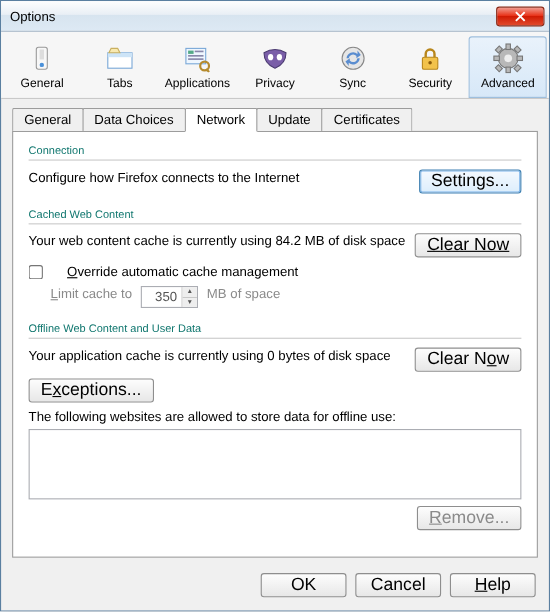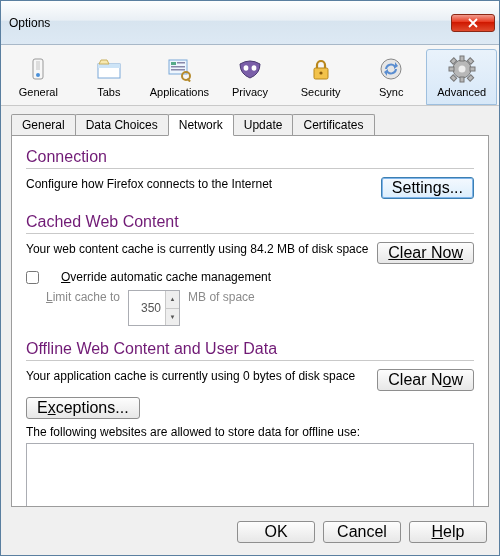--- a/index.html
+++ b/index.html
@@ -13,21 +13,21 @@
   .window {
     width: 500px;
     height: 556px;
     border: 1px solid #5a7fa0;
     background: #f0f0f0;
     display: flex;
     flex-direction: column;
     box-shadow: 0 2px 10px rgba(0,0,0,0.3);
   }
   .titlebar {
-    height: 44px;
+    height: 28px;
     background: linear-gradient(to bottom, #fdfefe 0%, #e9eff5 45%, #d7e4ef 46%, #dde9f4 100%);
     border-bottom: 1px solid #a8b8c8;
     display: flex;
     align-items: center;
     padding: 0 4px 0 8px;
   }
   .titlebar .title {
     flex: 1;
     color: #000;
   }
@@ -105,22 +105,22 @@
     flex: 1;
     border: 1px solid #9c9c9c;
     background: #fff;
     padding: 12px 14px;
     overflow: auto;
     position: relative;
     z-index: 1;
   }
   .section { margin-bottom: 14px; }
   .section-title {
-    color: #701a75;
-    font-size: 16px;
+    color: #0f766e;
+    font-size: 10px;
     padding-bottom: 2px;
     border-bottom: 1px solid #c9c9c9;
     margin-bottom: 8px;
   }
   .row {
     display: flex;
     align-items: flex-start;
     gap: 8px;
     margin-bottom: 6px;
   }
@@ -152,21 +152,21 @@
     align-items: center;
     gap: 22px;
   }
   .checkbox input {
     width: 13px; height: 13px; margin: 0;
   }
   .disabled-text { color: #8a8a8a; }
   .spin {
     display: inline-flex;
     align-items: stretch;
-    height: 36px;
+    height: 20px;
     border: 1px solid #abadb3;
     background: #fff;
   }
   .spin input {
     width: 36px;
     border: none;
     text-align: right;
     padding: 0 4px;
     font-size: 12px;
     background: transparent;
@@ -263,36 +263,36 @@
             <path d="M4 8 q10 -6 20 0 q0 10 -10 14 q-10 -4 -10 -14 z" fill="#7a5ea8" stroke="#4a3a70"></path>
             <ellipse cx="10" cy="12" rx="2.4" ry="2.8" fill="#fff"></ellipse>
             <ellipse cx="18" cy="12" rx="2.4" ry="2.8" fill="#fff"></ellipse>
           </svg>
       </div>
       <div class="tlabel">Privacy</div>
     </div>
     <div class="toolbar-item">
       <div class="ticon">
         <svg width="26" height="26" viewBox="0 0 26 26">
+            <circle cx="13" cy="13" r="10" fill="#e6e6e6" stroke="#888"></circle>
+            <path d="M7 13 a6 6 0 0 1 10 -4 l0 -3 l3 4 l-4 3 l0 -2 a4 4 0 0 0 -7 2 z" fill="#5a8dd0"></path>
+            <path d="M19 13 a6 6 0 0 1 -10 4 l0 3 l-3 -4 l4 -3 l0 2 a4 4 0 0 0 7 -2 z" fill="#5a8dd0"></path>
+          </svg>
+      </div>
+      <div class="tlabel">Sync</div>
+    </div>
+    <div class="toolbar-item">
+      <div class="ticon">
+        <svg width="26" height="26" viewBox="0 0 26 26">
             <rect x="6" y="12" width="14" height="11" rx="1.5" fill="#f2c24b" stroke="#b8861b"></rect>
             <path d="M9 12 v-3 a4 4 0 0 1 8 0 v3" fill="none" stroke="#b8861b" stroke-width="2.2"></path>
             <circle cx="13" cy="17" r="1.6" fill="#8a5a0a"></circle>
           </svg>
       </div>
       <div class="tlabel">Security</div>
-    </div>
-    <div class="toolbar-item">
-      <div class="ticon">
-        <svg width="26" height="26" viewBox="0 0 26 26">
-            <circle cx="13" cy="13" r="10" fill="#e6e6e6" stroke="#888"></circle>
-            <path d="M7 13 a6 6 0 0 1 10 -4 l0 -3 l3 4 l-4 3 l0 -2 a4 4 0 0 0 -7 2 z" fill="#5a8dd0"></path>
-            <path d="M19 13 a6 6 0 0 1 -10 4 l0 3 l-3 -4 l4 -3 l0 2 a4 4 0 0 0 7 -2 z" fill="#5a8dd0"></path>
-          </svg>
-      </div>
-      <div class="tlabel">Sync</div>
     </div>
     <div class="toolbar-item selected">
       <div class="ticon">
         <svg width="28" height="28" viewBox="0 0 28 28">
             <circle cx="14" cy="14" r="9" fill="#b8b8b8" stroke="#777"></circle>
             <circle cx="14" cy="14" r="3.5" fill="#eee"></circle>
             <g fill="#b8b8b8" stroke="#777">
               <rect x="12" y="1" width="4" height="5"></rect>
               <rect x="12" y="22" width="4" height="5"></rect>
               <rect x="1" y="12" width="5" height="4"></rect>

